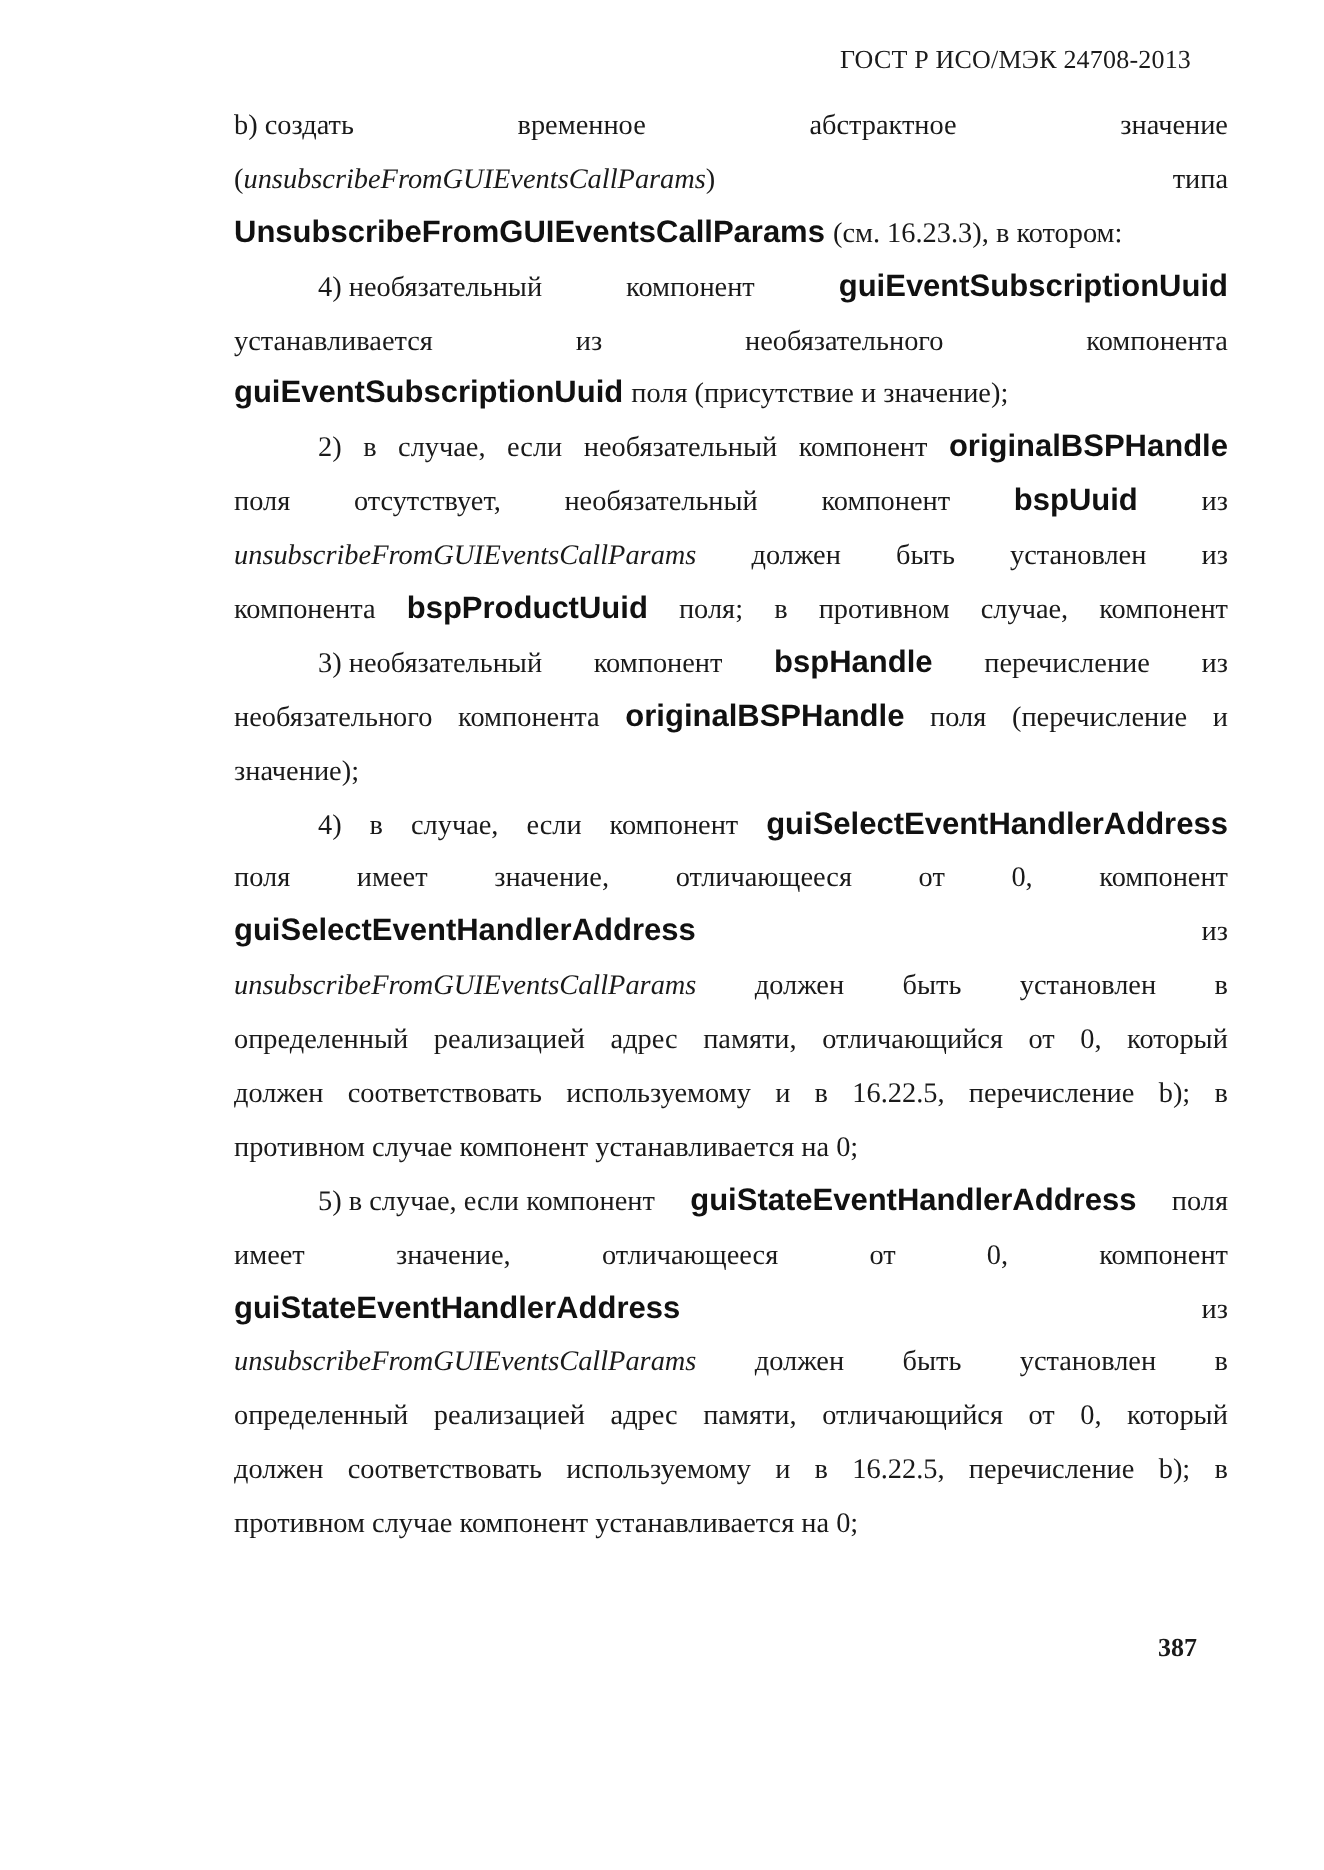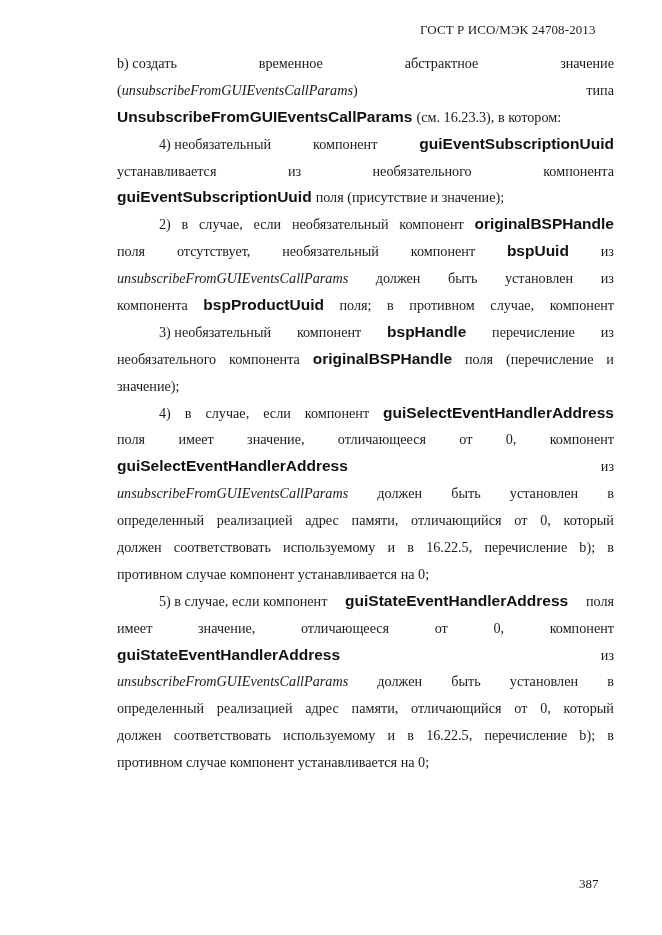--- a/index.html
+++ b/index.html
@@ -1,19 +1,19 @@
 <!DOCTYPE html>
 <html><head>
 <meta charset="utf-8">
 <style>
   html, body { margin: 0; padding: 0; background: #ffffff; }
   body { width: 662px; height: 935px; position: relative; overflow: hidden;
          font-family: "Liberation Serif", "DejaVu Serif", serif; color: #1a1a1a; }
   .header { position: absolute; top: 22px; left: 420px; font-size: 13px; letter-spacing: 0.1px; }
-  .page-number { position: absolute; top: 876px; left: 579px; font-size: 13px; }
+  .page-number { position: absolute; top: 816px; left: 579px; font-size: 13px; font-weight: bold; }
   .body { position: absolute; left: 117px; top: 54px; width: 497px; }
   .line { height: 26.9px; line-height: 18px; font-size: 14.2px; white-space: nowrap;
           display: flex; justify-content: space-between; align-items: baseline; }
   .line.left { justify-content: flex-start; }
   .line.left span { margin-right: 4px; }
   .line.indent { padding-left: 42px; }
   .b { font-family: "Liberation Sans", "DejaVu Sans", sans-serif; font-weight: bold; font-size: 15.5px; color: #111; }
   .i { font-style: italic; }
 </style>
 </head>

